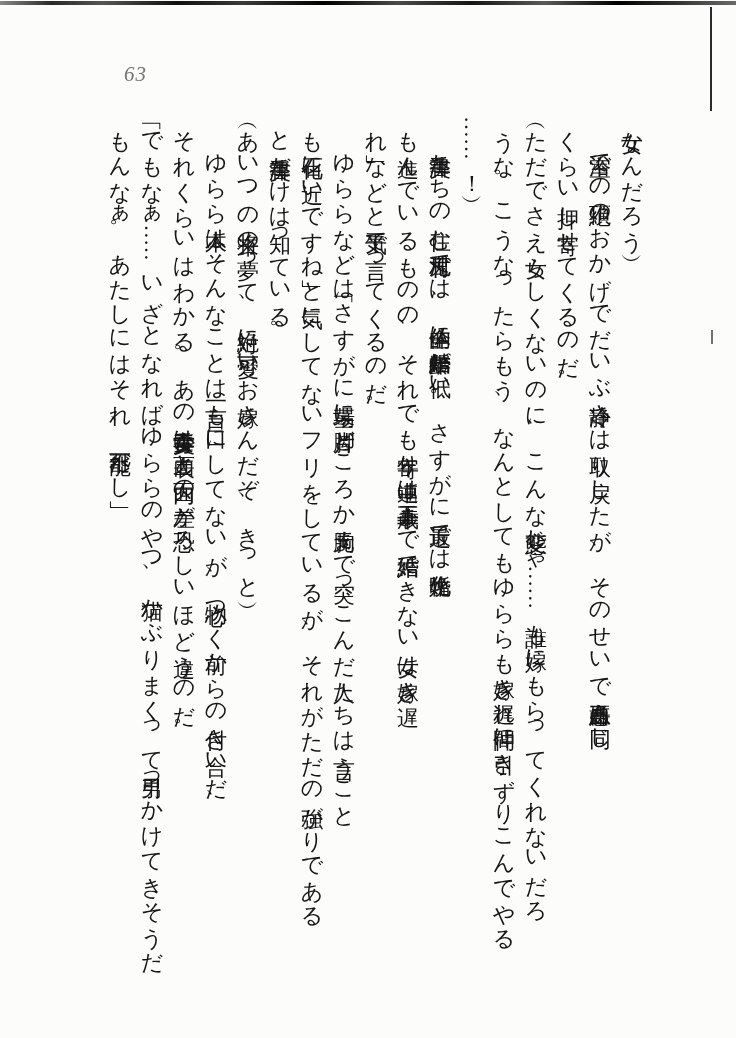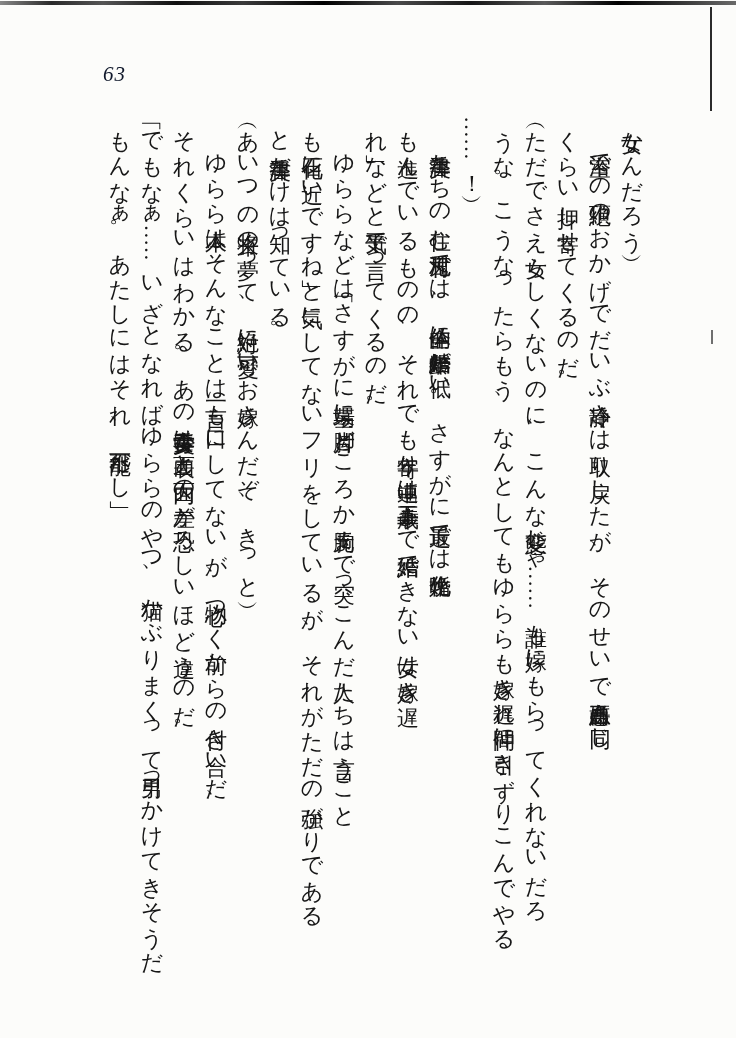--- a/index.html
+++ b/index.html
@@ -42,26 +42,26 @@
     position: absolute;
     top: 330px;
     left: 711px;
     width: 2px;
     height: 14px;
     background: #6f6f6f;
   }
   .folio {
     position: absolute;
     top: 62px;
-    left: 103px;
+    left: 124px;
     font-family: "Liberation Serif", "DejaVu Serif", serif;
     font-style: italic;
     font-size: 21px;
     letter-spacing: 1px;
-    color: #0f172a;
+    color: #737373;
   }
   .text-area {
     position: absolute;
     top: 116px;
     right: 88px;
     height: 845px;
     writing-mode: vertical-rl;
     text-orientation: mixed;
     font-family: "Liberation Serif", "DejaVu Serif", serif;
     font-size: 22px;

